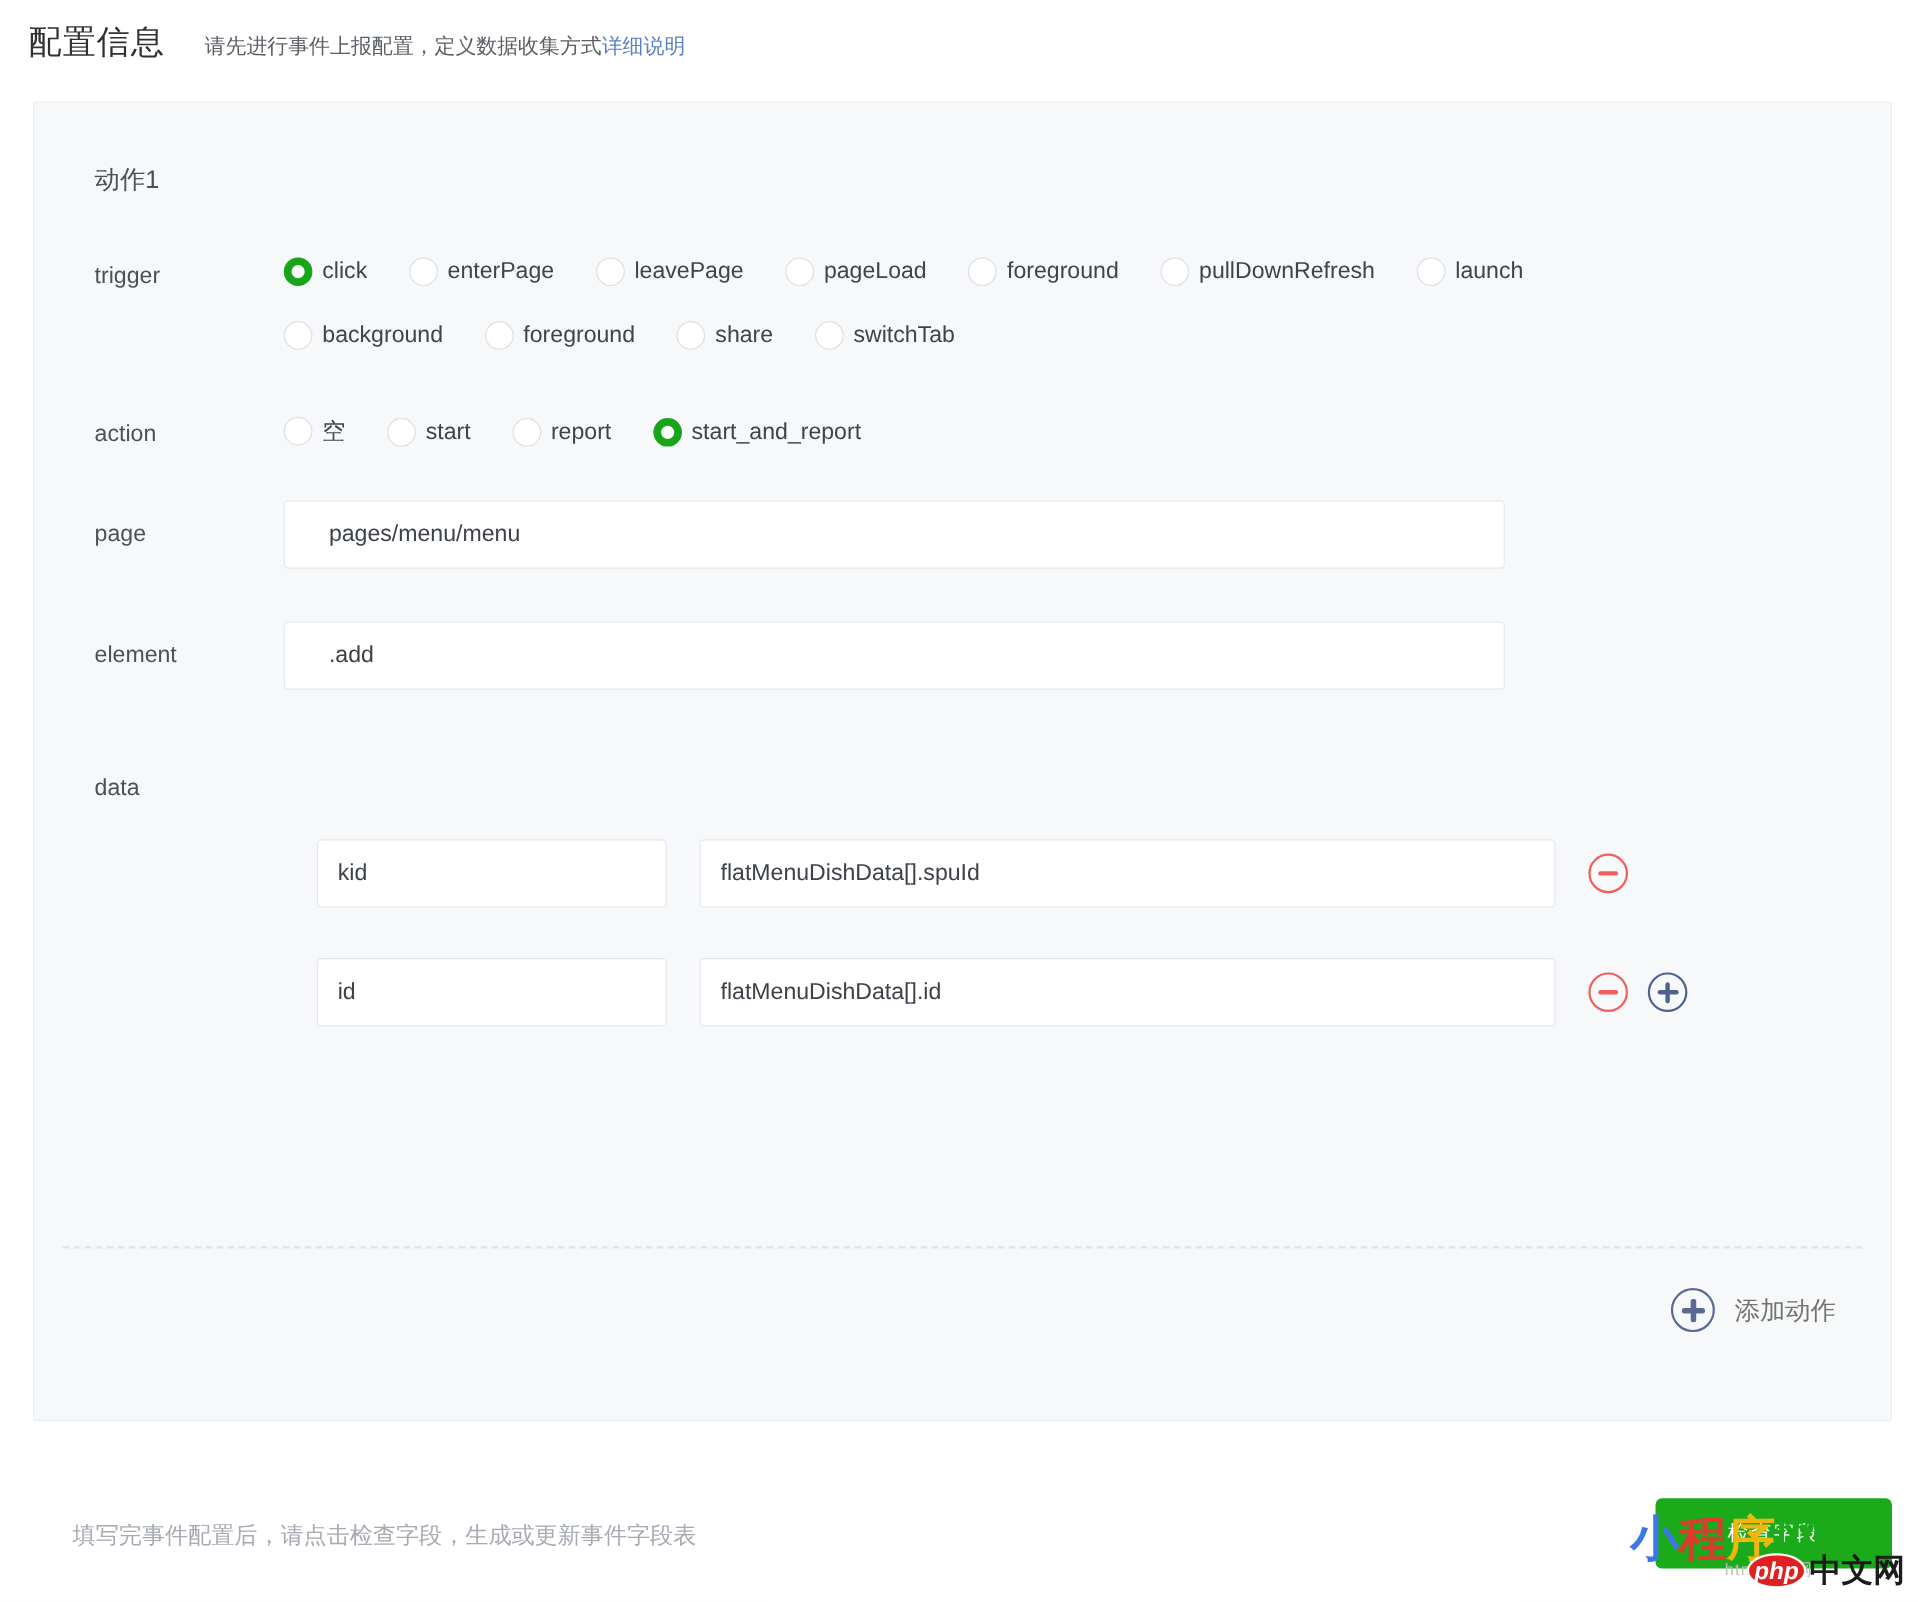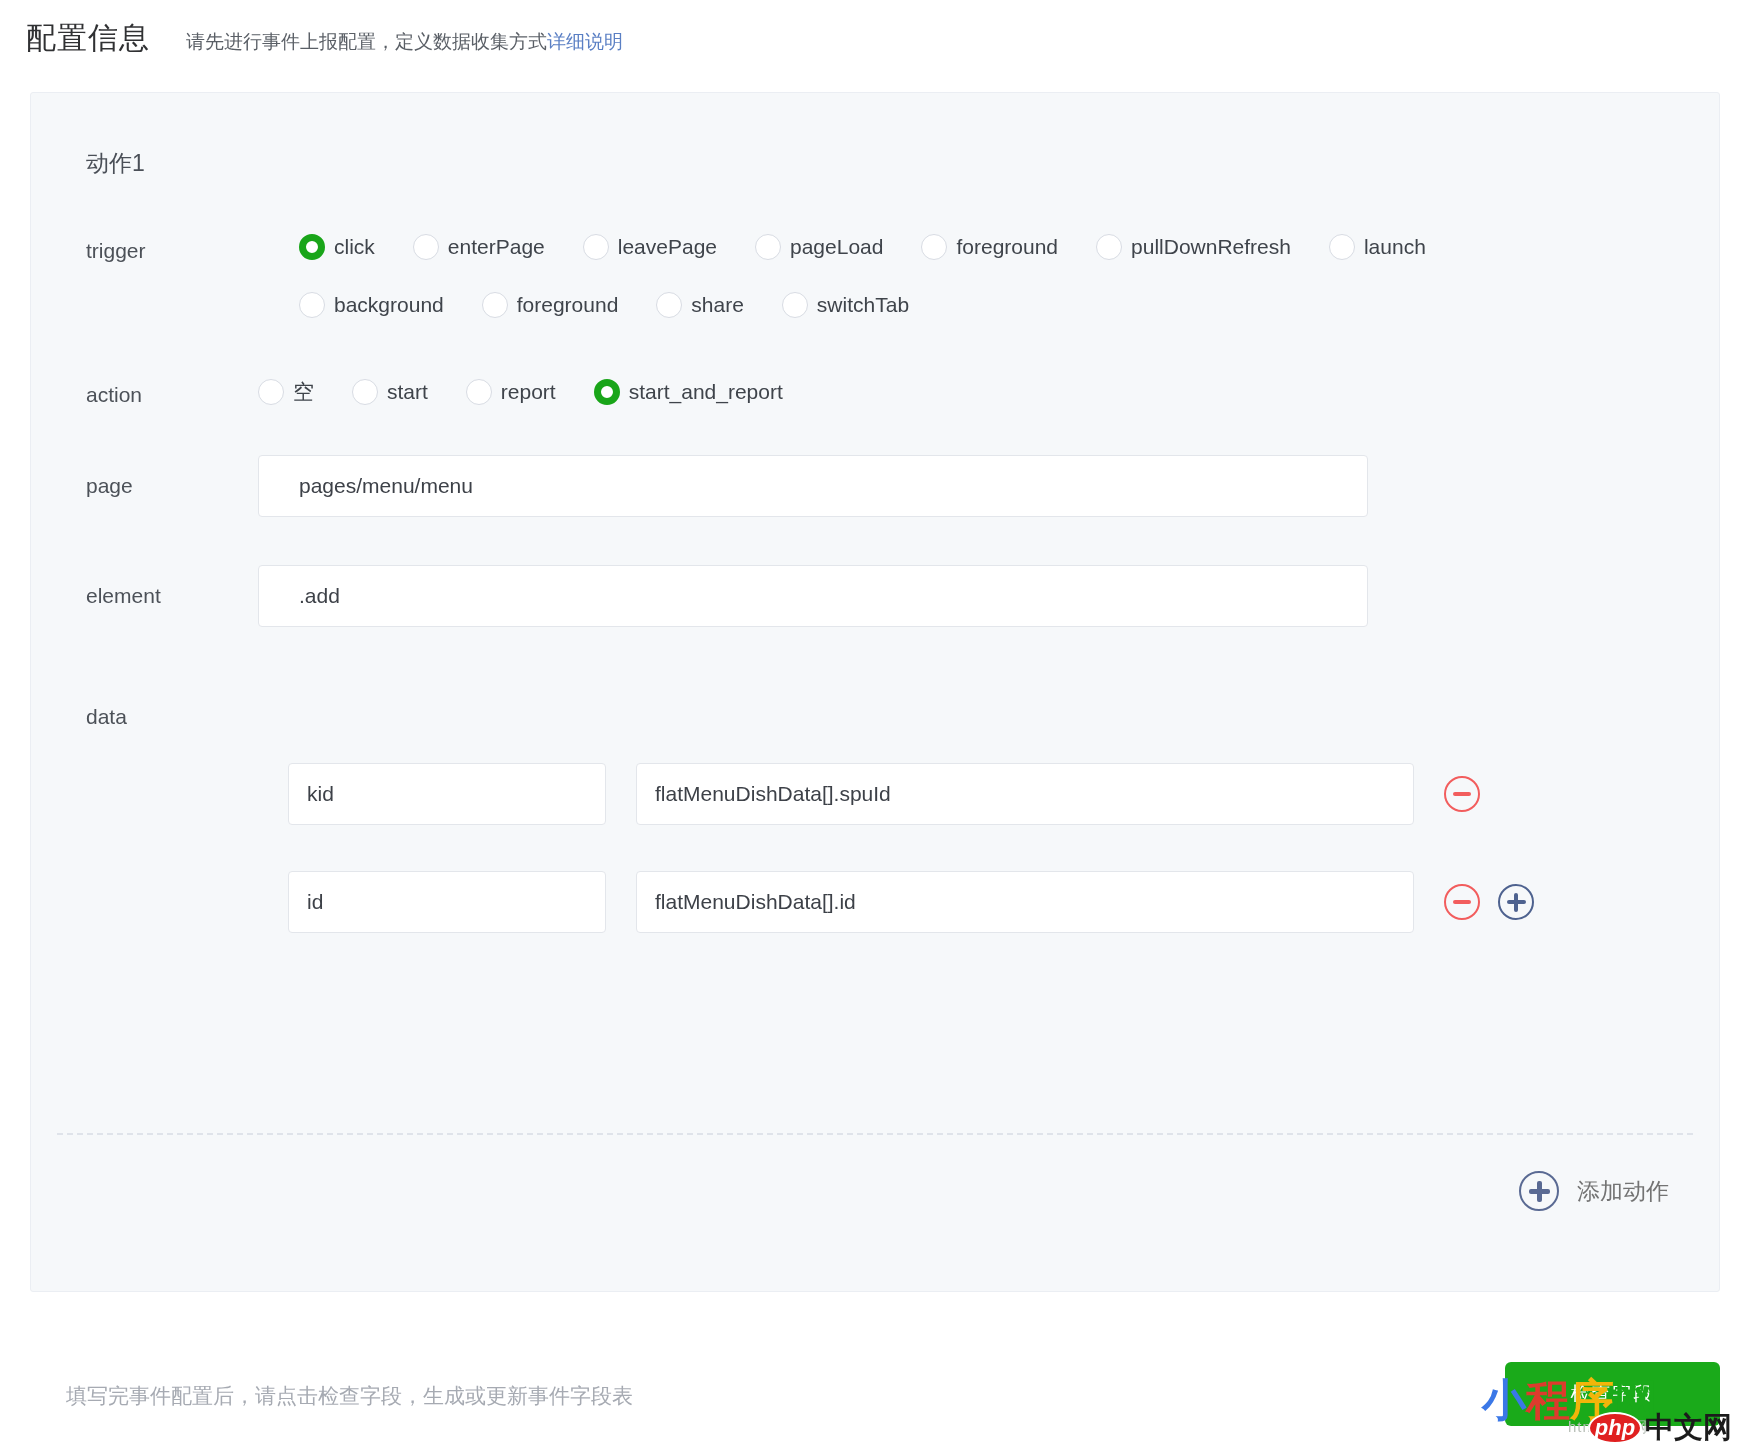--- a/index.html
+++ b/index.html
@@ -44,25 +44,25 @@
 
   
   .form-row { display: flex; align-items: flex-start; padding-left: 55px; }
   .row-label {
     width: 172px; flex: none;
     font-size: 21px; color: #4c5158;
     padding-top: 5px;
   }
   .row-body { flex: 1; }
 
-  .trigger-row { margin-top: 55px; gap: 41px; }
+  .trigger-row { margin-top: 55px; }
   .action-row  { margin-top: 60px; }
 
   
-  .radio-line { display: flex; align-items: center; flex-wrap: nowrap; }
+  .radio-line { display: flex; align-items: flex-end; flex-wrap: nowrap; }
   .radio-line + .radio-line { margin-top: 32px; }
   .radio {
     display: inline-flex; align-items: center;
     margin-right: 38px; cursor: pointer; white-space: nowrap;
   }
   .radio .dot {
     width: 26px; height: 26px; border-radius: 50%;
     border: 1px solid #d8dce3; background: #fff;
     flex: none; display: inline-block;
   }

